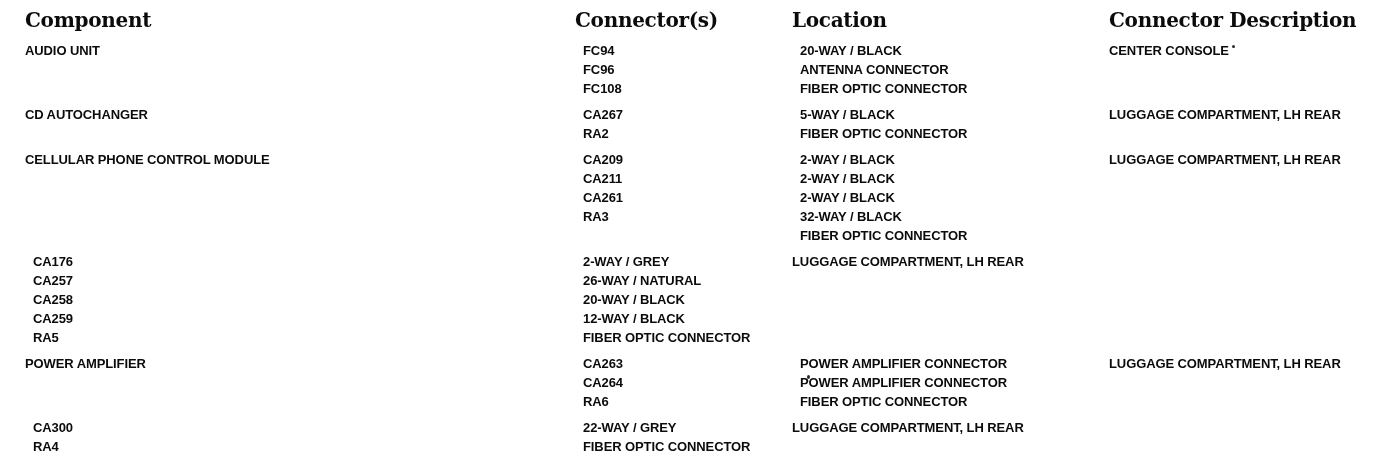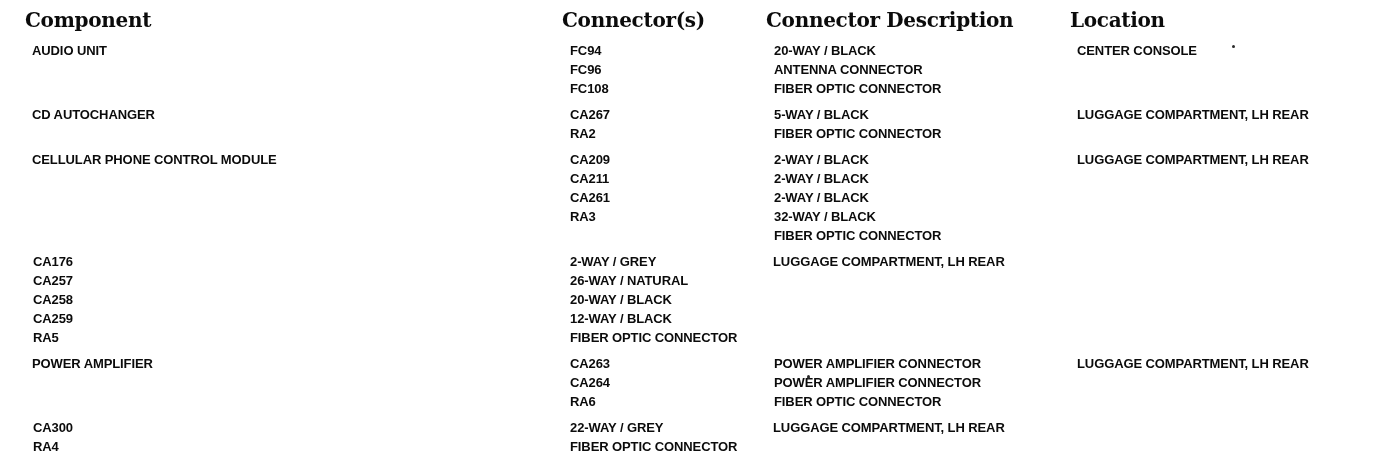--- a/index.html
+++ b/index.html
@@ -9,52 +9,52 @@
     height: 466px;
     background: #ffffff;
     overflow: hidden;
     font-family: "Liberation Sans", sans-serif;
     color: #0b0b0b;
   }
   .table { position: absolute; left: 25px; top: 8px; width: 1360px; }
   .grid {
     display: grid;
     grid-template-columns: 533px 200px 300px 1fr;
-    column-gap: 4px;
+    column-gap: 17px;
   }
   .hdr {
     font-family: "DejaVu Serif", serif;
     font-weight: 700;
     font-size: 20px;
     line-height: 24px;
     letter-spacing: -0.3px;
     white-space: nowrap;
   }
   .hdr-row { margin-bottom: 9px; }
   .group { margin-bottom: 7px; }
   .cell {
     font-size: 13px;
     font-weight: 700;
     letter-spacing: -0.1px;
     line-height: 19px;
   }
   .line { line-height: 19px; white-space: nowrap; margin-left: 8px; }
-  .comp, .loc { white-space: nowrap; margin-left: 7px; }
+  .comp, .loc { white-space: nowrap; }
   .speck { position: absolute; background: #2a2a2a; border-radius: 50%; }
 </style>
 </head>
 <body>
 
 <div class="page">
   <div class="table">
     <div class="grid hdr-row">
       <div class="hdr">Component</div>
       <div class="hdr">Connector(s)</div>
+      <div class="hdr">Location</div>
       <div class="hdr">Connector Description</div>
-      <div class="hdr">Location</div>
     </div>
     <div id="groups">
   <div class="grid group">
     <div class="cell comp">AUDIO UNIT</div>
     <div class="cell conns">
             <div class="line">FC94</div>
             <div class="line">FC96</div>
             <div class="line">FC108</div>
           </div>
     <div class="cell descs">

